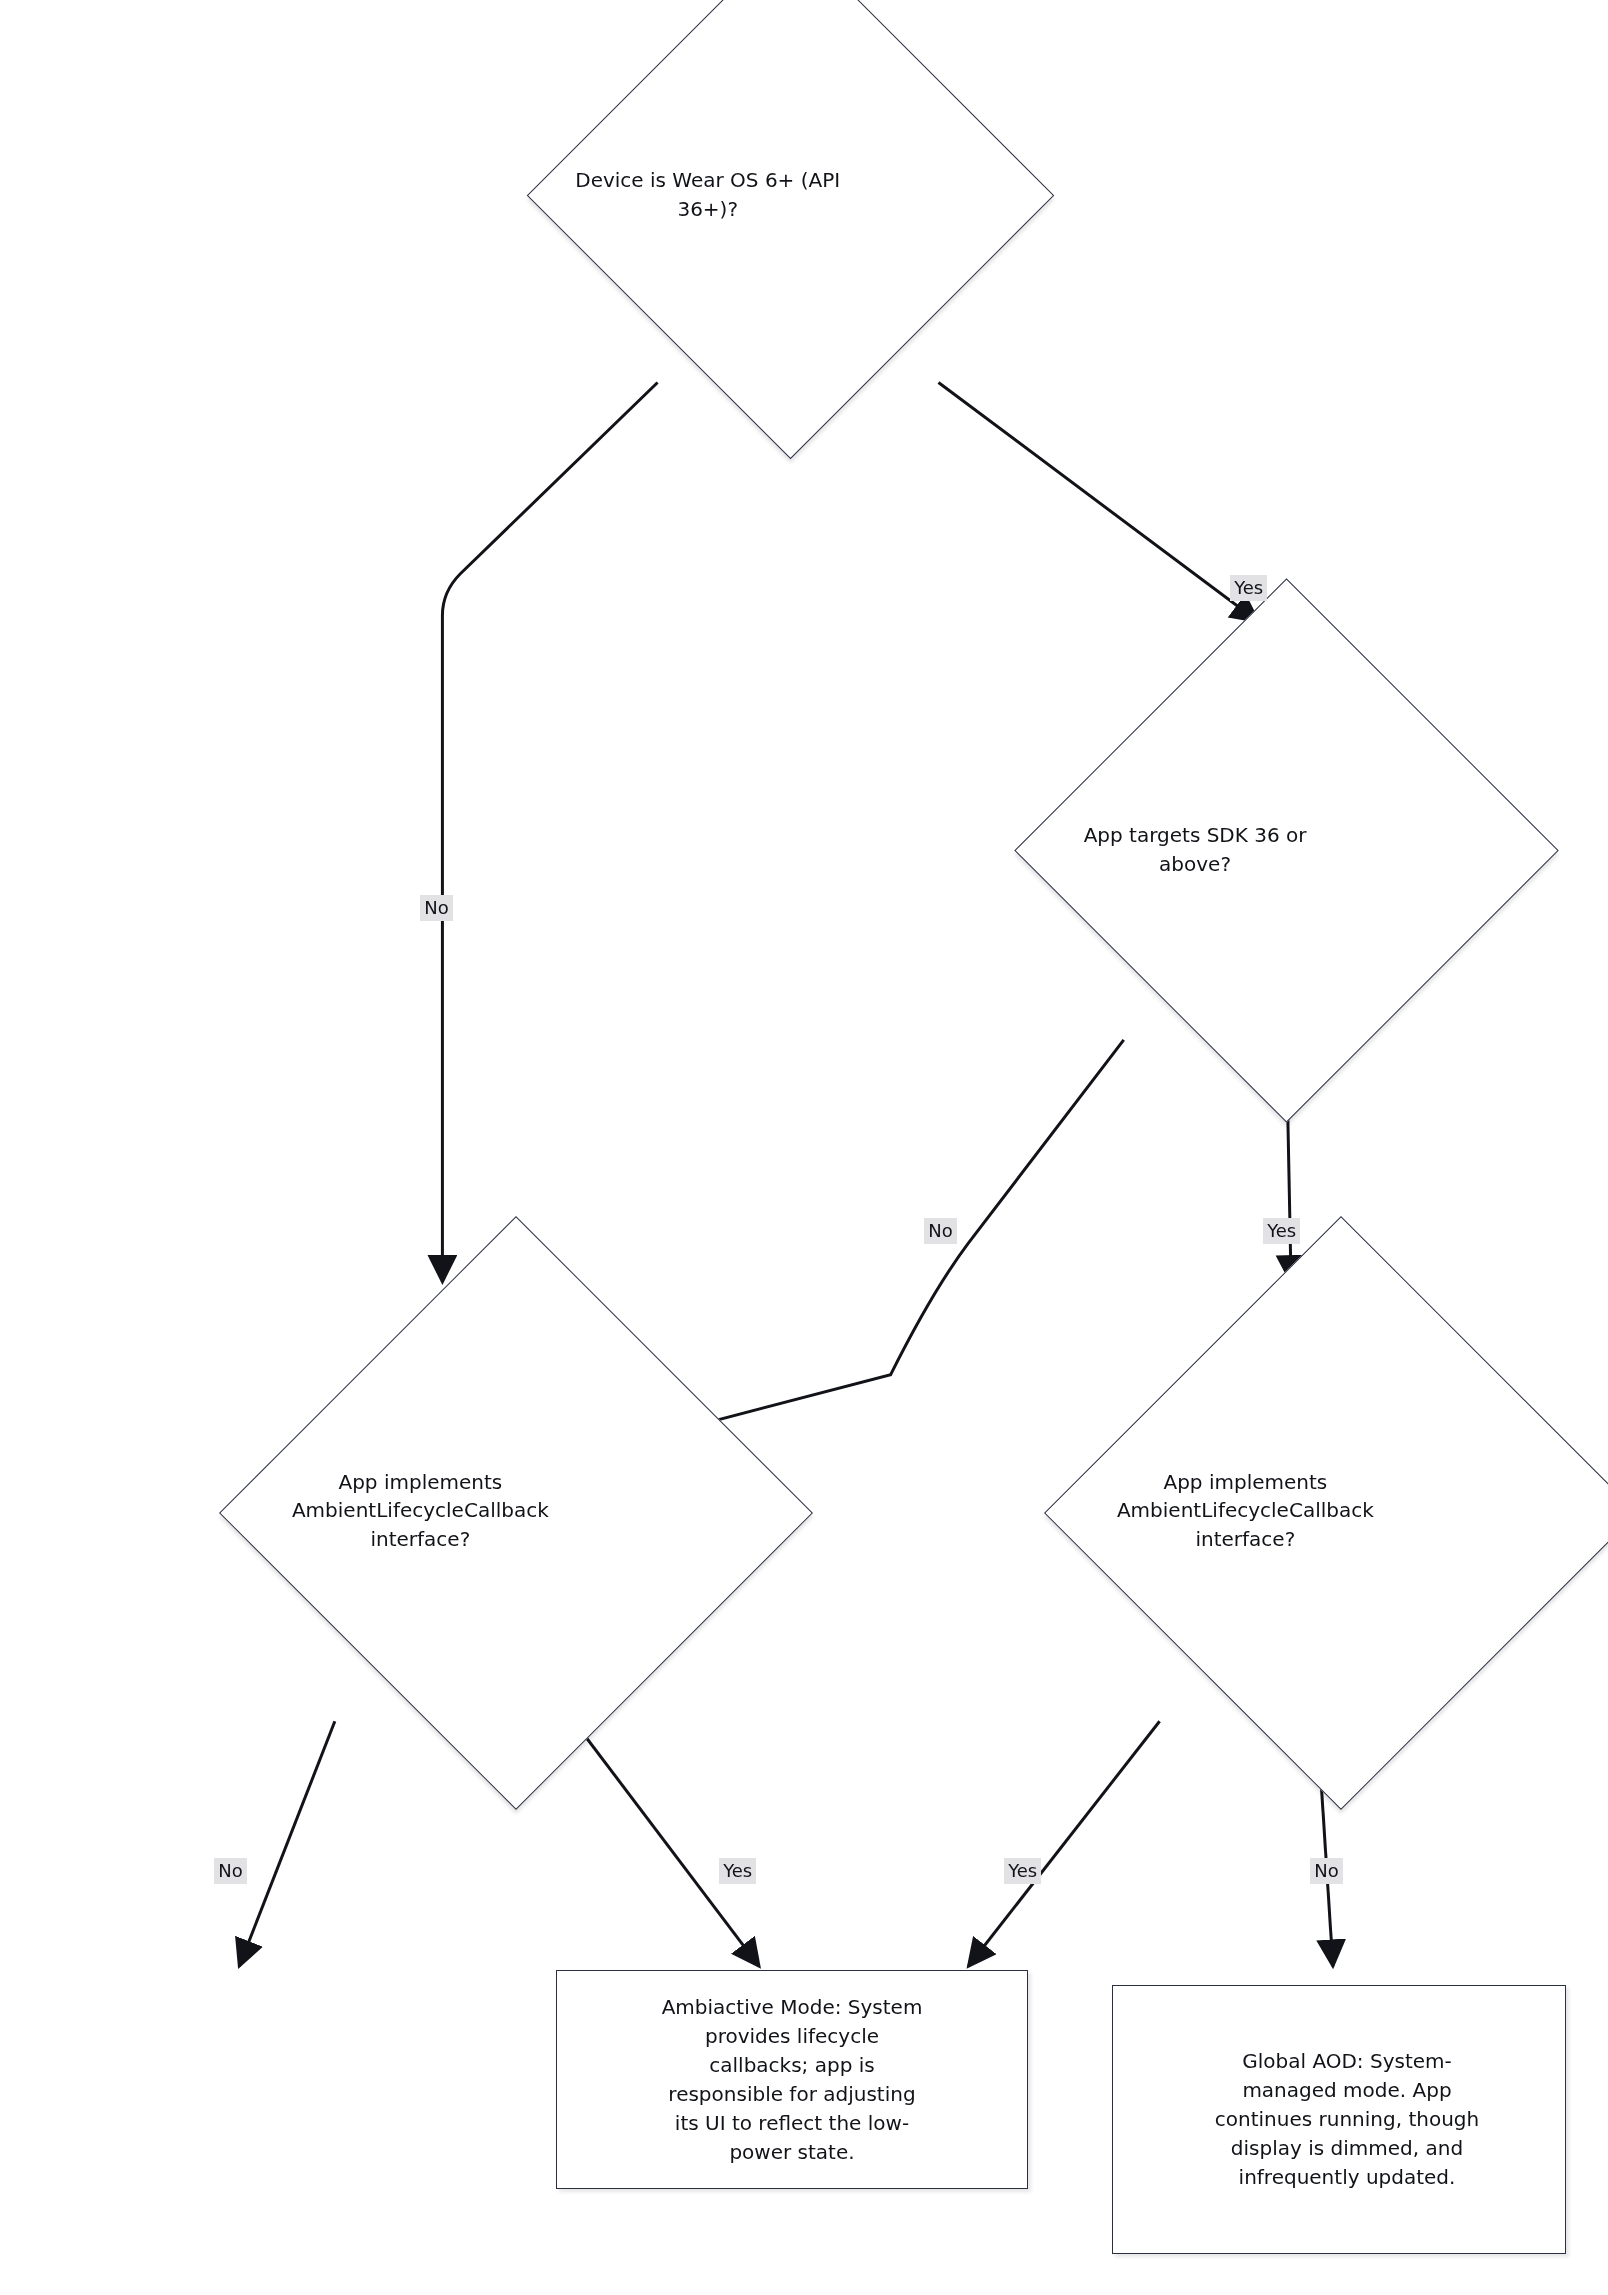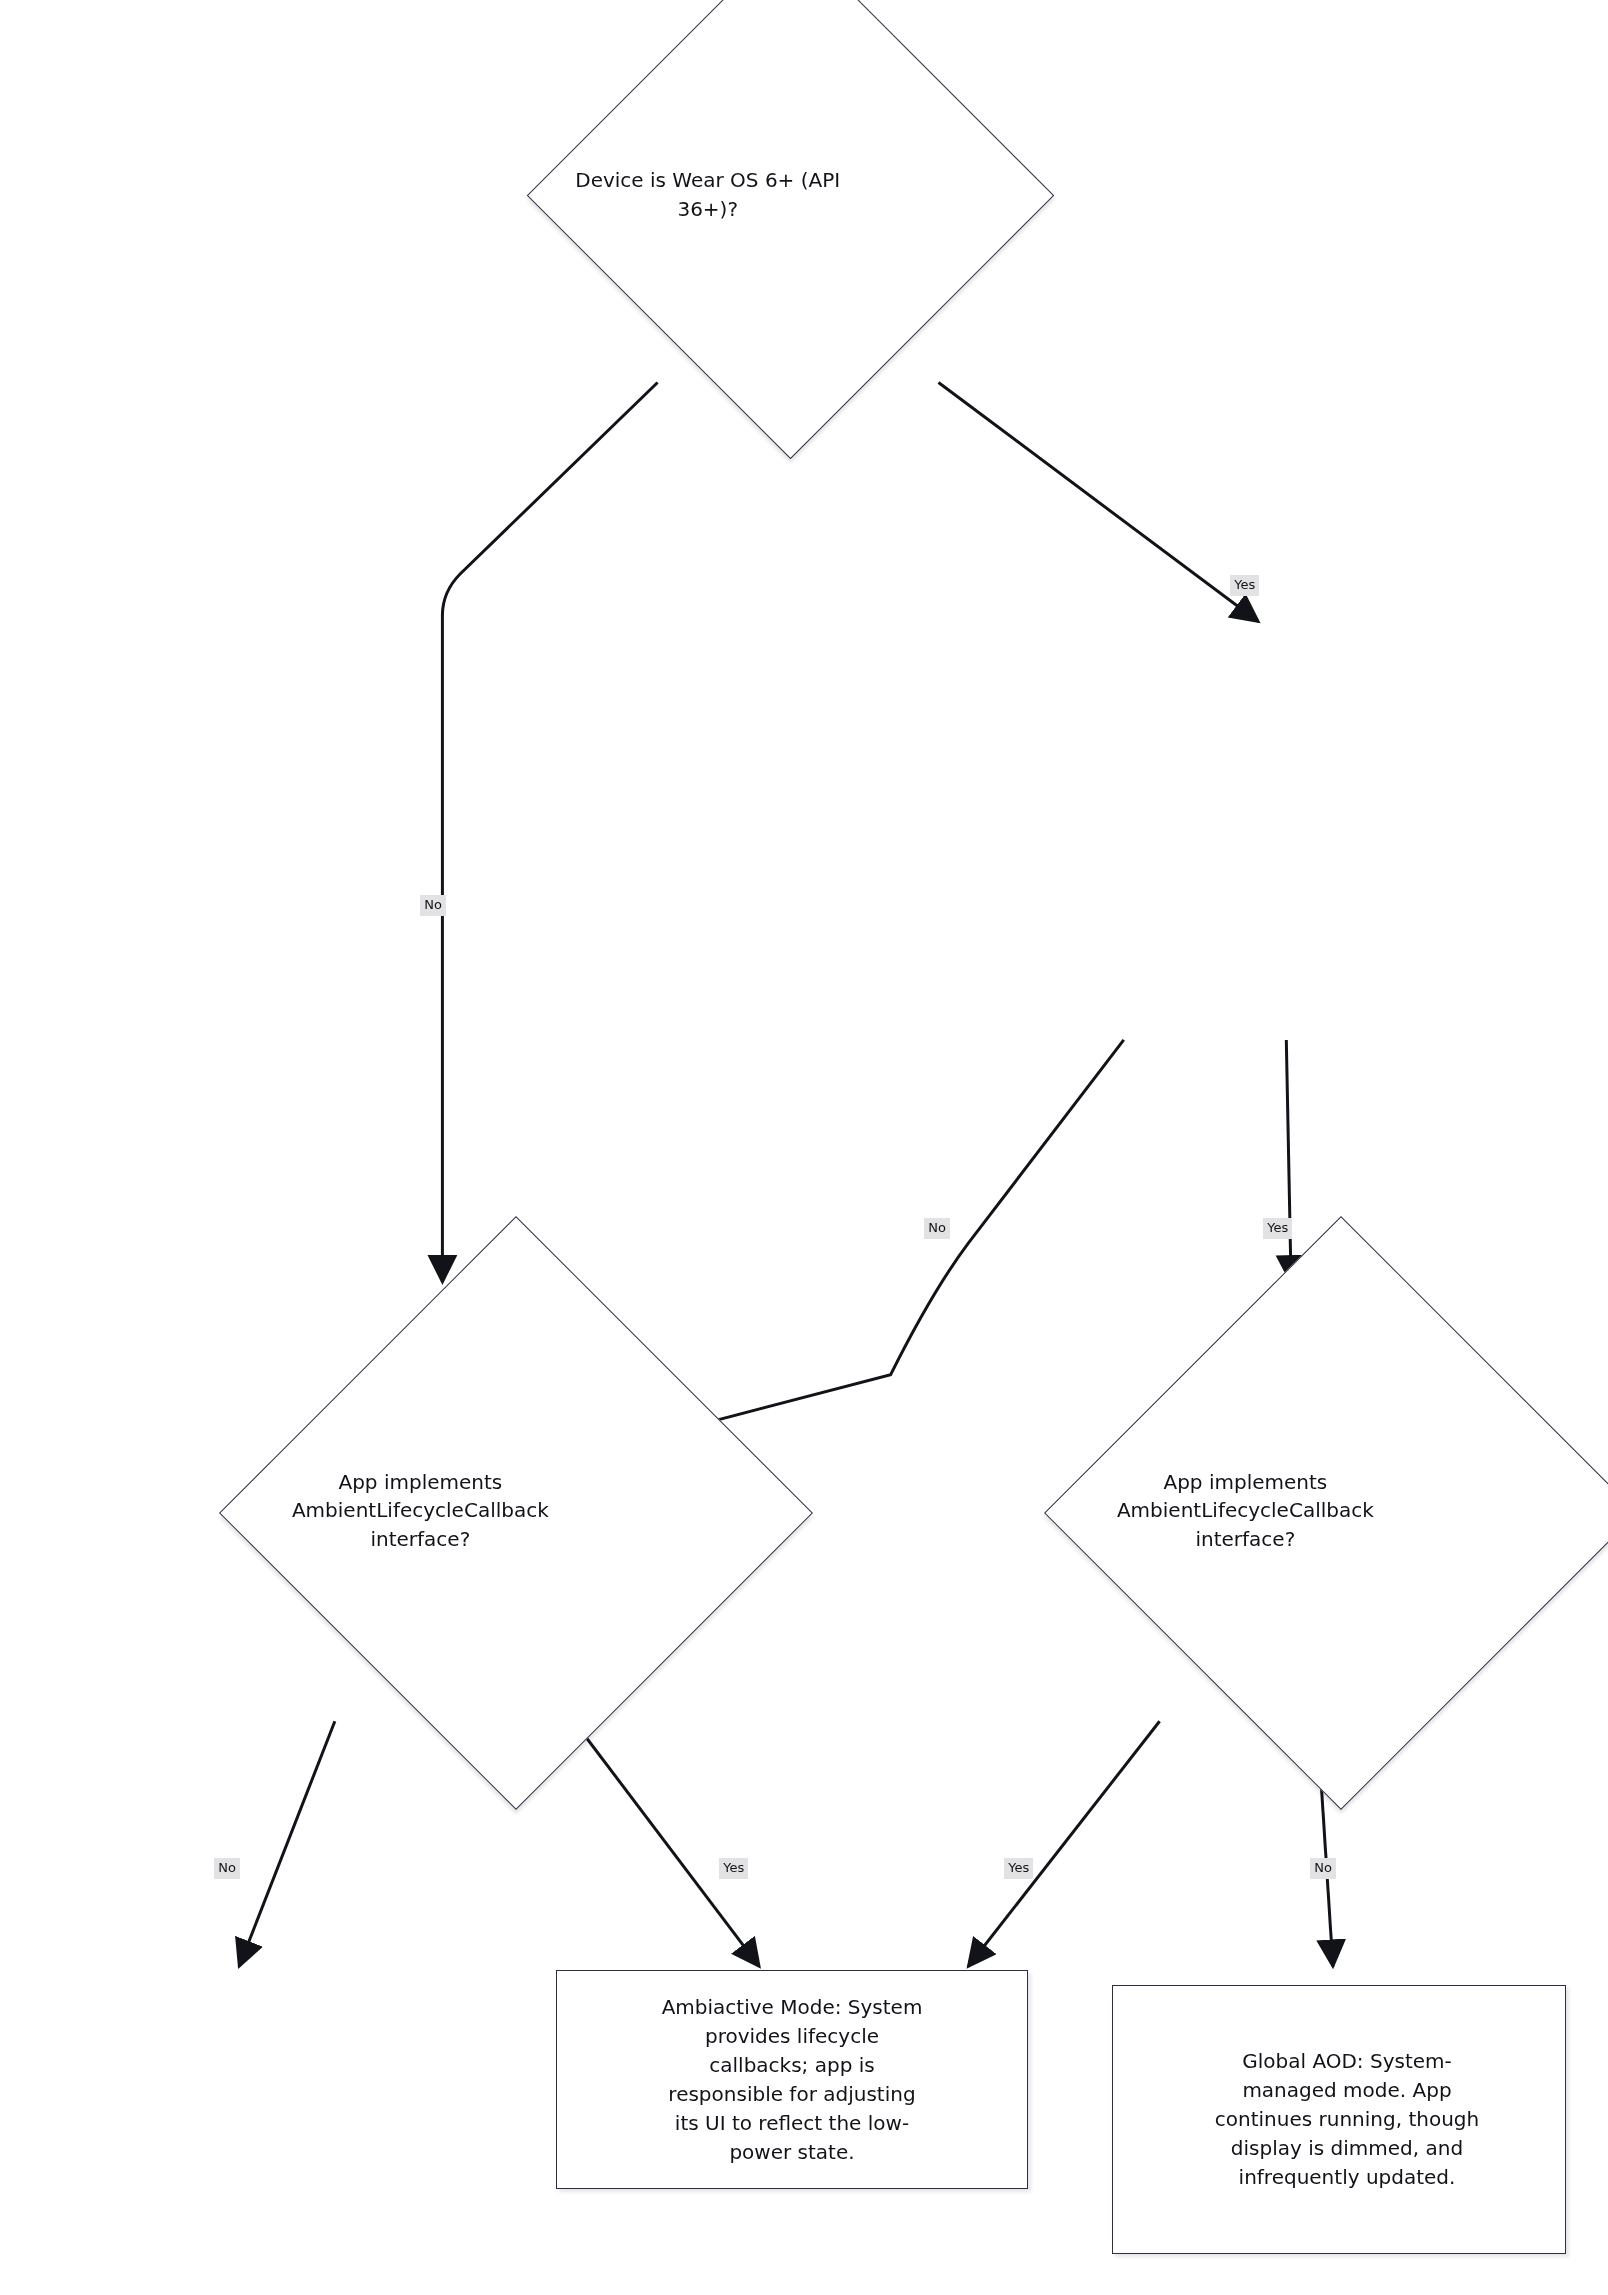--- a/index.html
+++ b/index.html
@@ -70,21 +70,21 @@
     font-size: 20px;
     line-height: 1.45;
     padding: 0 9.6px;
     white-space: pre-line;
   }
   
   .edge-label {
     position: absolute;
     background: #e2e2e4;
     color: #111318;
-    font-size: 13px;
+    font-size: 18px;
     line-height: 1.1;
     padding: 3px 4.2px 3.6px 4.2px;
     white-space: nowrap;
   }
 </style>
 </head>
 <body>
 
 <div id="canvas">
 
@@ -111,20 +111,25 @@
 
     <path d="M2205,2900 L2230,3290" fill="none" stroke="#111318" stroke-width="5" marker-end="url(#arrow)"></path>
   </svg>
 
   <div class="node diamond" style="left:535px; top:6px; width:508px; height:377px;">
     <div class="shape" style="left:69px; top:3px; width:371px; height:371px;"></div>
     <div class="label">Device is Wear OS 6+ (API
 36+)?</div>
   </div>
 
+  <div class="node diamond" style="left:1004px; top:655px; width:562px; height:389px;">
+    <div class="shape" style="left:90px; top:3px; width:383px; height:383px;"></div>
+    <div class="label">App targets SDK 36 or
+above?</div>
+  </div>
 
   <div class="node diamond" style="left:215px; top:1300px; width:604px; height:421px;">
     <div class="shape" style="left:91px; top:3px; width:418px; height:418px;"></div>
     <div class="label">App implements
 AmbientLifecycleCallback
 interface?</div>
   </div>
 
   <div class="node diamond" style="left:1040px; top:1300px; width:604px; height:421px;">
     <div class="shape" style="left:91px; top:3px; width:418px; height:418px;"></div>

